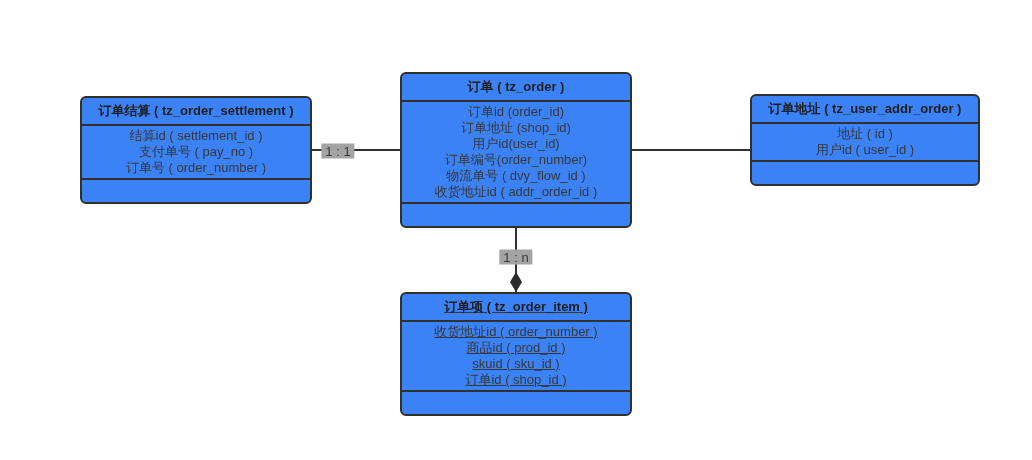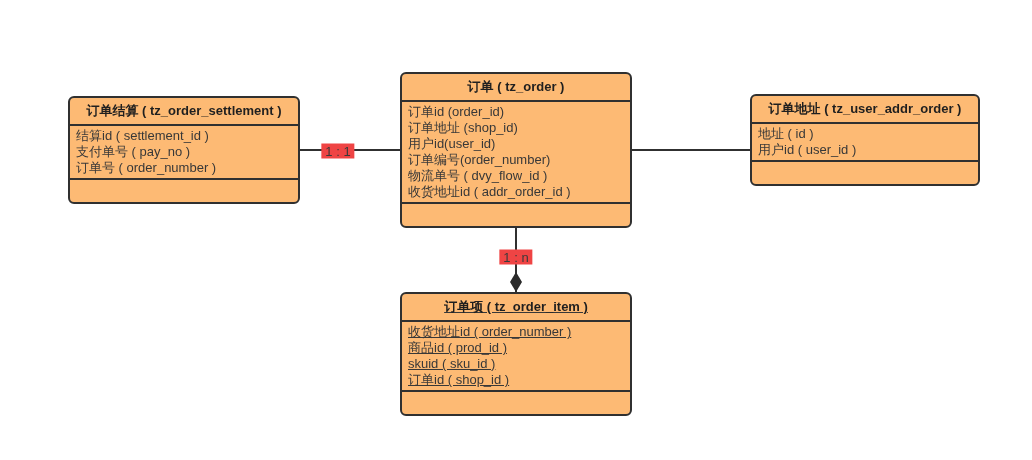--- a/index.html
+++ b/index.html
@@ -10,56 +10,57 @@
   .canvas {
     position: relative;
     width: 1032px;
     height: 460px;
     background: #ffffff;
     overflow: hidden;
   }
   .entity {
     position: absolute;
     box-sizing: border-box;
-    background: #fdba74;
+    background: #3b82f6;
     border: 2px solid #303030;
     border-radius: 6px;
     color: #383838;
   }
   .e-title {
     font-size: 13px;
     font-weight: bold;
     color: #1f1f1f;
     text-align: center;
     line-height: 26px;
     height: 26px;
     border-bottom: 2px solid #303030;
     white-space: nowrap;
     overflow: hidden;
   }
   .e-fields {
     padding: 2px 6px;
     font-size: 13px;
     line-height: 16px;
+    text-align: center;
   }
   .e-field { white-space: nowrap; overflow: hidden; }
   .e-footer {
     height: 22px;
     border-top: 2px solid #303030;
   }
   .line {
     position: absolute;
     background: #303030;
   }
   .line.h { height: 2px; }
   .line.v { width: 2px; }
   .rel-label {
     position: absolute;
     transform: translate(-50%, -50%);
-    background: #ef4444;
+    background: #a3a3a3;
     padding: 0 4px;
     font-size: 13px;
     color: #3a3a3a;
     white-space: nowrap;
   }
   .diamond {
     position: absolute;
     display: block;
   }
   .diamond polygon { fill: #2b2b2b; }
@@ -73,21 +74,21 @@
   <div class="line h" style="left:632px; top:149px; width:118px;"></div>
   <div class="line v" style="left:515px; top:228px; height:64px;"></div>
 
   <span class="rel-label" style="left:338px; top:151px;">1 : 1</span>
   <span class="rel-label" style="left:516px; top:257px;">1 : n</span>
 
   <svg class="diamond" width="14" height="20" viewBox="0 0 14 20" style="left:509px; top:272px;">
     <polygon points="7,0 13,10 7,20 1,10"></polygon>
   </svg>
 
-  <div class="entity" style="left:68px; top:96px; width:232px;">
+  <div class="entity" style="left:80px; top:96px; width:232px;">
     <div class="e-title">订单结算 ( tz_order_settlement )</div>
     <div class="e-fields">
       <div class="e-field">结算id ( settlement_id )</div>
       <div class="e-field">支付单号 ( pay_no )</div>
       <div class="e-field">订单号 ( order_number )</div>
     </div>
     <div class="e-footer"></div>
   </div>
 
   <div class="entity" style="left:400px; top:72px; width:232px;">

